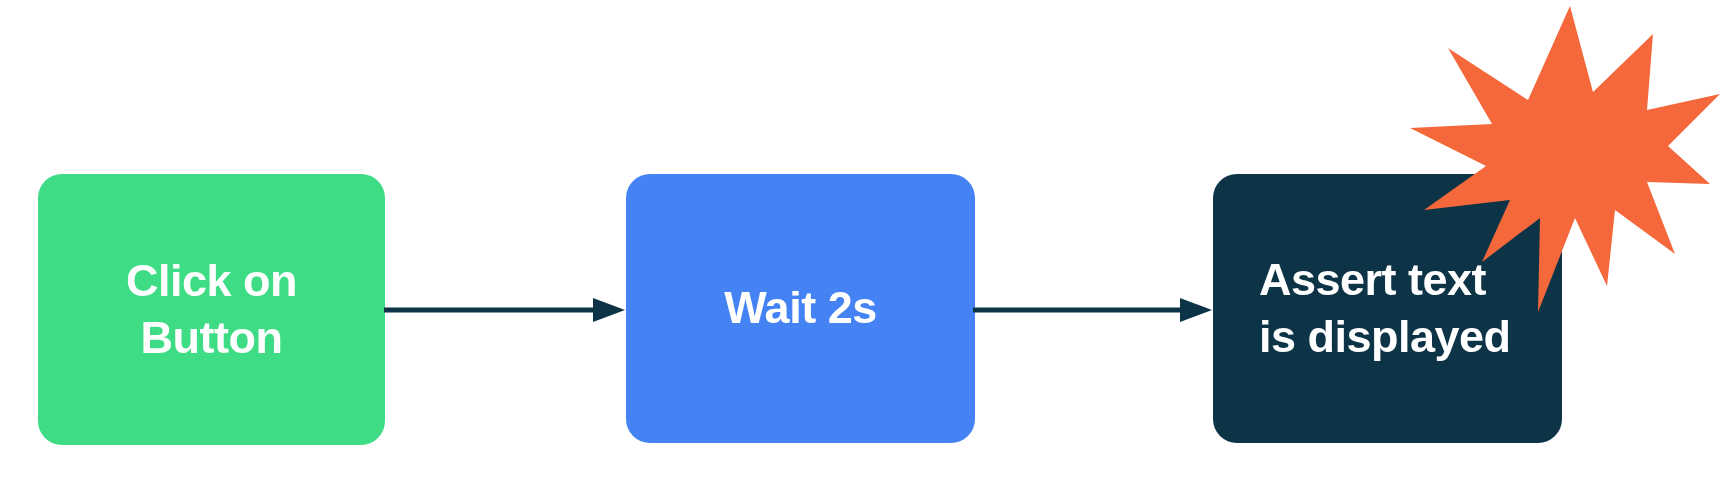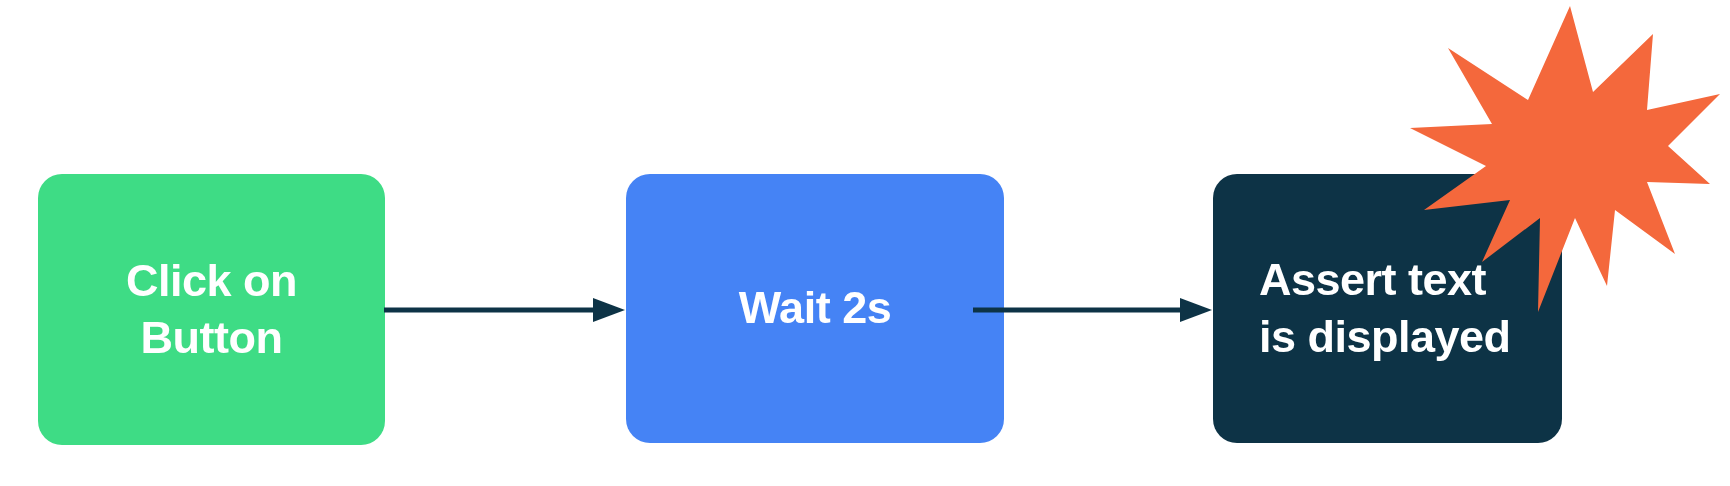--- a/index.html
+++ b/index.html
@@ -36,21 +36,21 @@
     letter-spacing: -0.5px;
     white-space: pre-line;
     padding: 0 14px;
   }
 
   
   #node-click {
     left: 38px;  top: 174px;  width: 347px; height: 271px;
   }
   #node-wait {
-    left: 626px; top: 174px;  width: 378px; height: 269px;
+    left: 626px; top: 174px;  width: 349px; height: 269px;
   }
   #node-assert {
     left: 1213px; top: 174px; width: 349px; height: 269px;
   }
   #node-assert .node-label {
     text-align: left;
     padding-left: 0;
     margin-left: 46px;
     margin-right: auto;
   }

